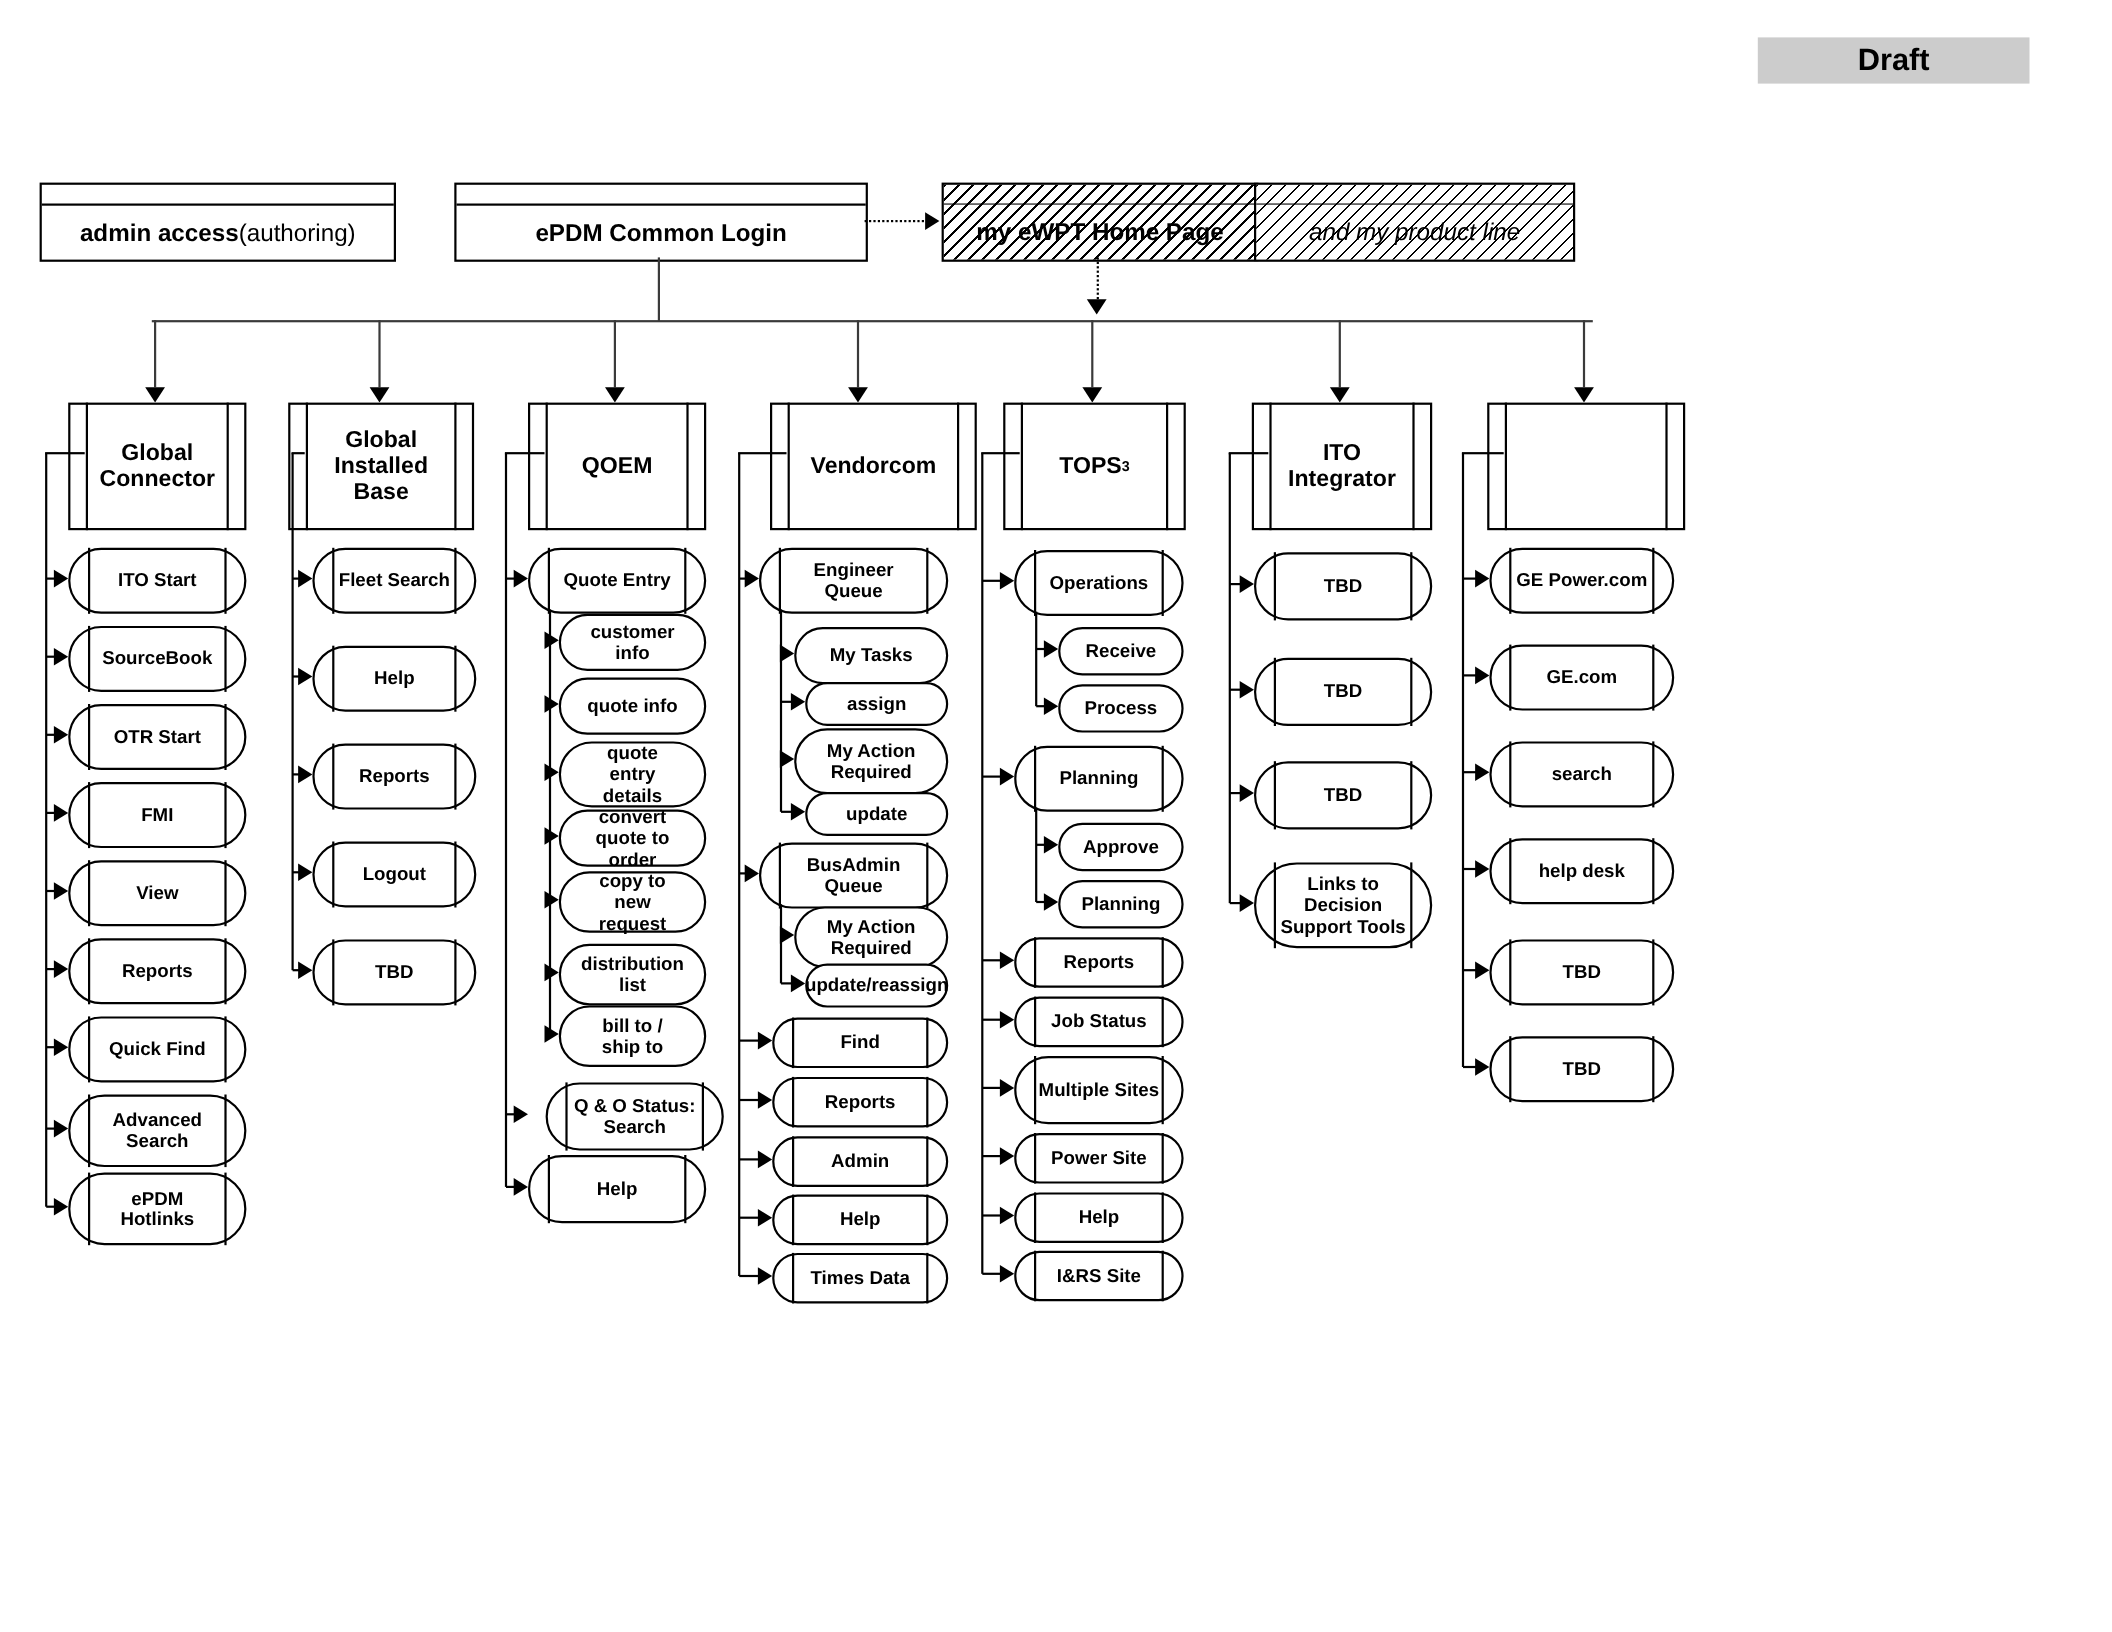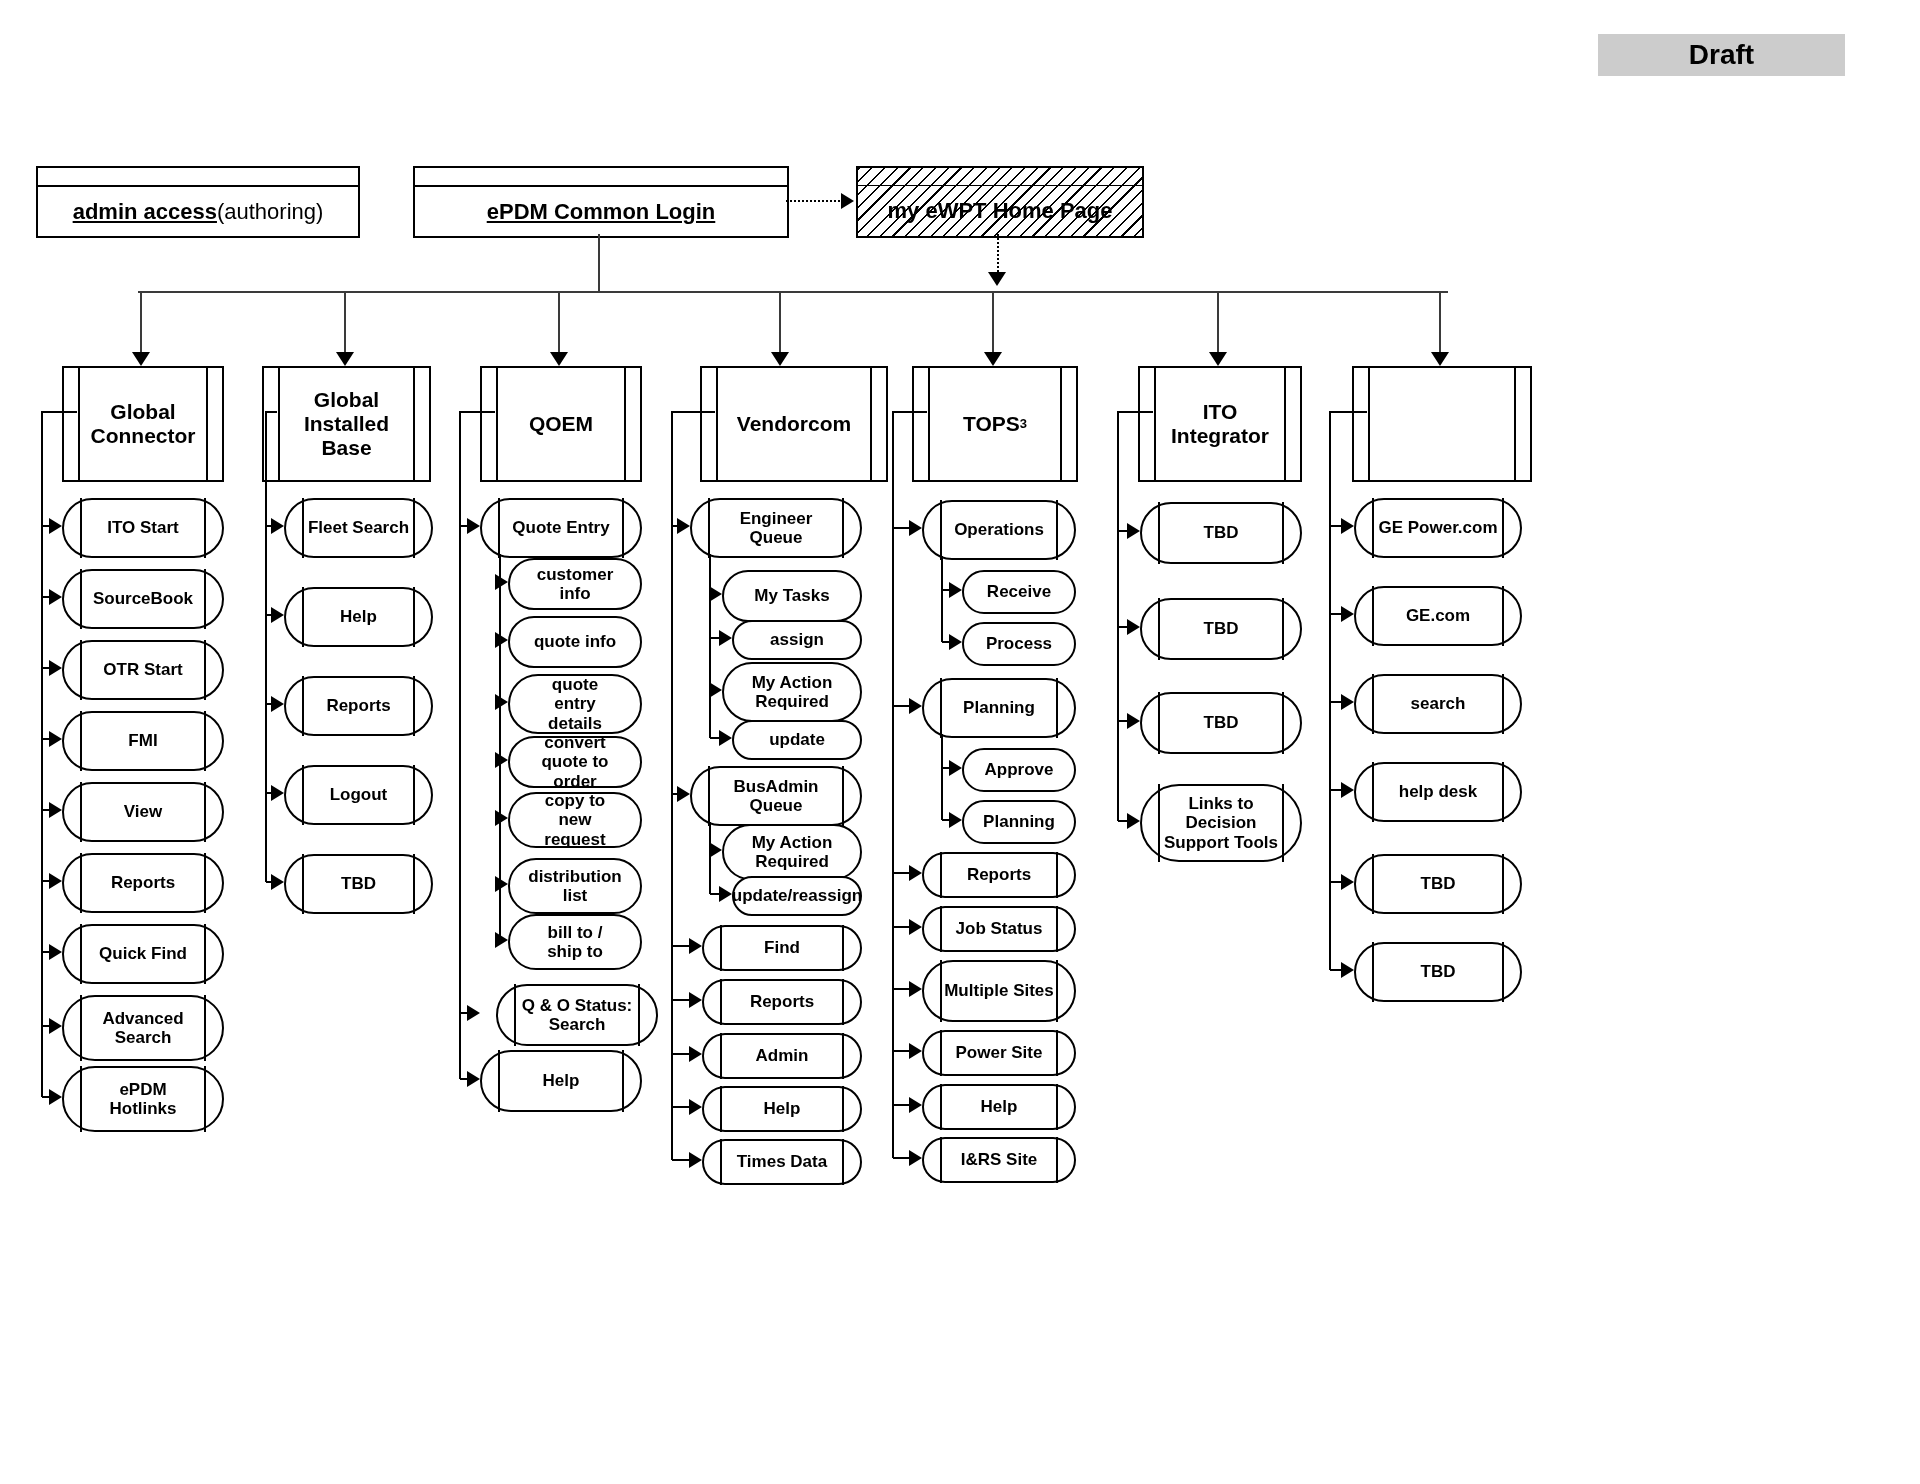--- a/index.html
+++ b/index.html
@@ -44,21 +44,21 @@
     position:absolute;
     border:2px solid #000;
     background:#fff;
     display:flex;flex-direction:column;
   }
   .pagebox .band{ height:17px; border-bottom:2px solid #000; flex:0 0 auto; }
   .pagebox .body{
     flex:1 1 auto;display:flex;align-items:center;justify-content:center;
     text-align:center;font-size:22px;padding:0 6px;
   }
-  .pagebox .body b{font-weight:bold;text-decoration:underline;}
+  .pagebox .body b{font-weight:bold;}
 
   
   .hatch{
     background-image:repeating-linear-gradient(135deg,
         #000 0px,#000 1.6px, #fff 1.6px,#fff 9px);
   }
   .hatch .band{ border-bottom:1.6px solid #000; }
   .hatch .body{ font-weight:bold; }
   .hatch .body.light{ font-weight:normal; font-style:italic; }
 
@@ -149,20 +149,26 @@
   <div class="dashline" style="left:786px;top:200px;width:66px;"></div>
   <div class="arrow-right" style="left:841px;top:193px;"></div>
 
   <div class="pagebox hatch" style="left:856px;top:166px;width:284px;height:68px;">
     <div class="band"></div>
     <div class="body">
       <span>my eWPT Home Page</span>
     </div>
   </div>
 
+  <div class="pagebox hatch" style="left:1140px;top:166px;width:288px;height:68px;">
+    <div class="band"></div>
+    <div class="body light">
+      <span>and my product line</span>
+    </div>
+  </div>
 
   <div class="vline" style="left:598px;top:234px;height:58px;"></div>
 
   <div class="hline" style="left:138px;top:291px;width:1310px;"></div>
 
   <div class="dashvline" style="left:997px;top:234px;height:46px;"></div>
   <div class="arrow-down" style="left:988px;top:272px;"></div>
 
   <div id="drops">
       <div class="vline" style="left:140px;top:291px;height:61px;"></div>

